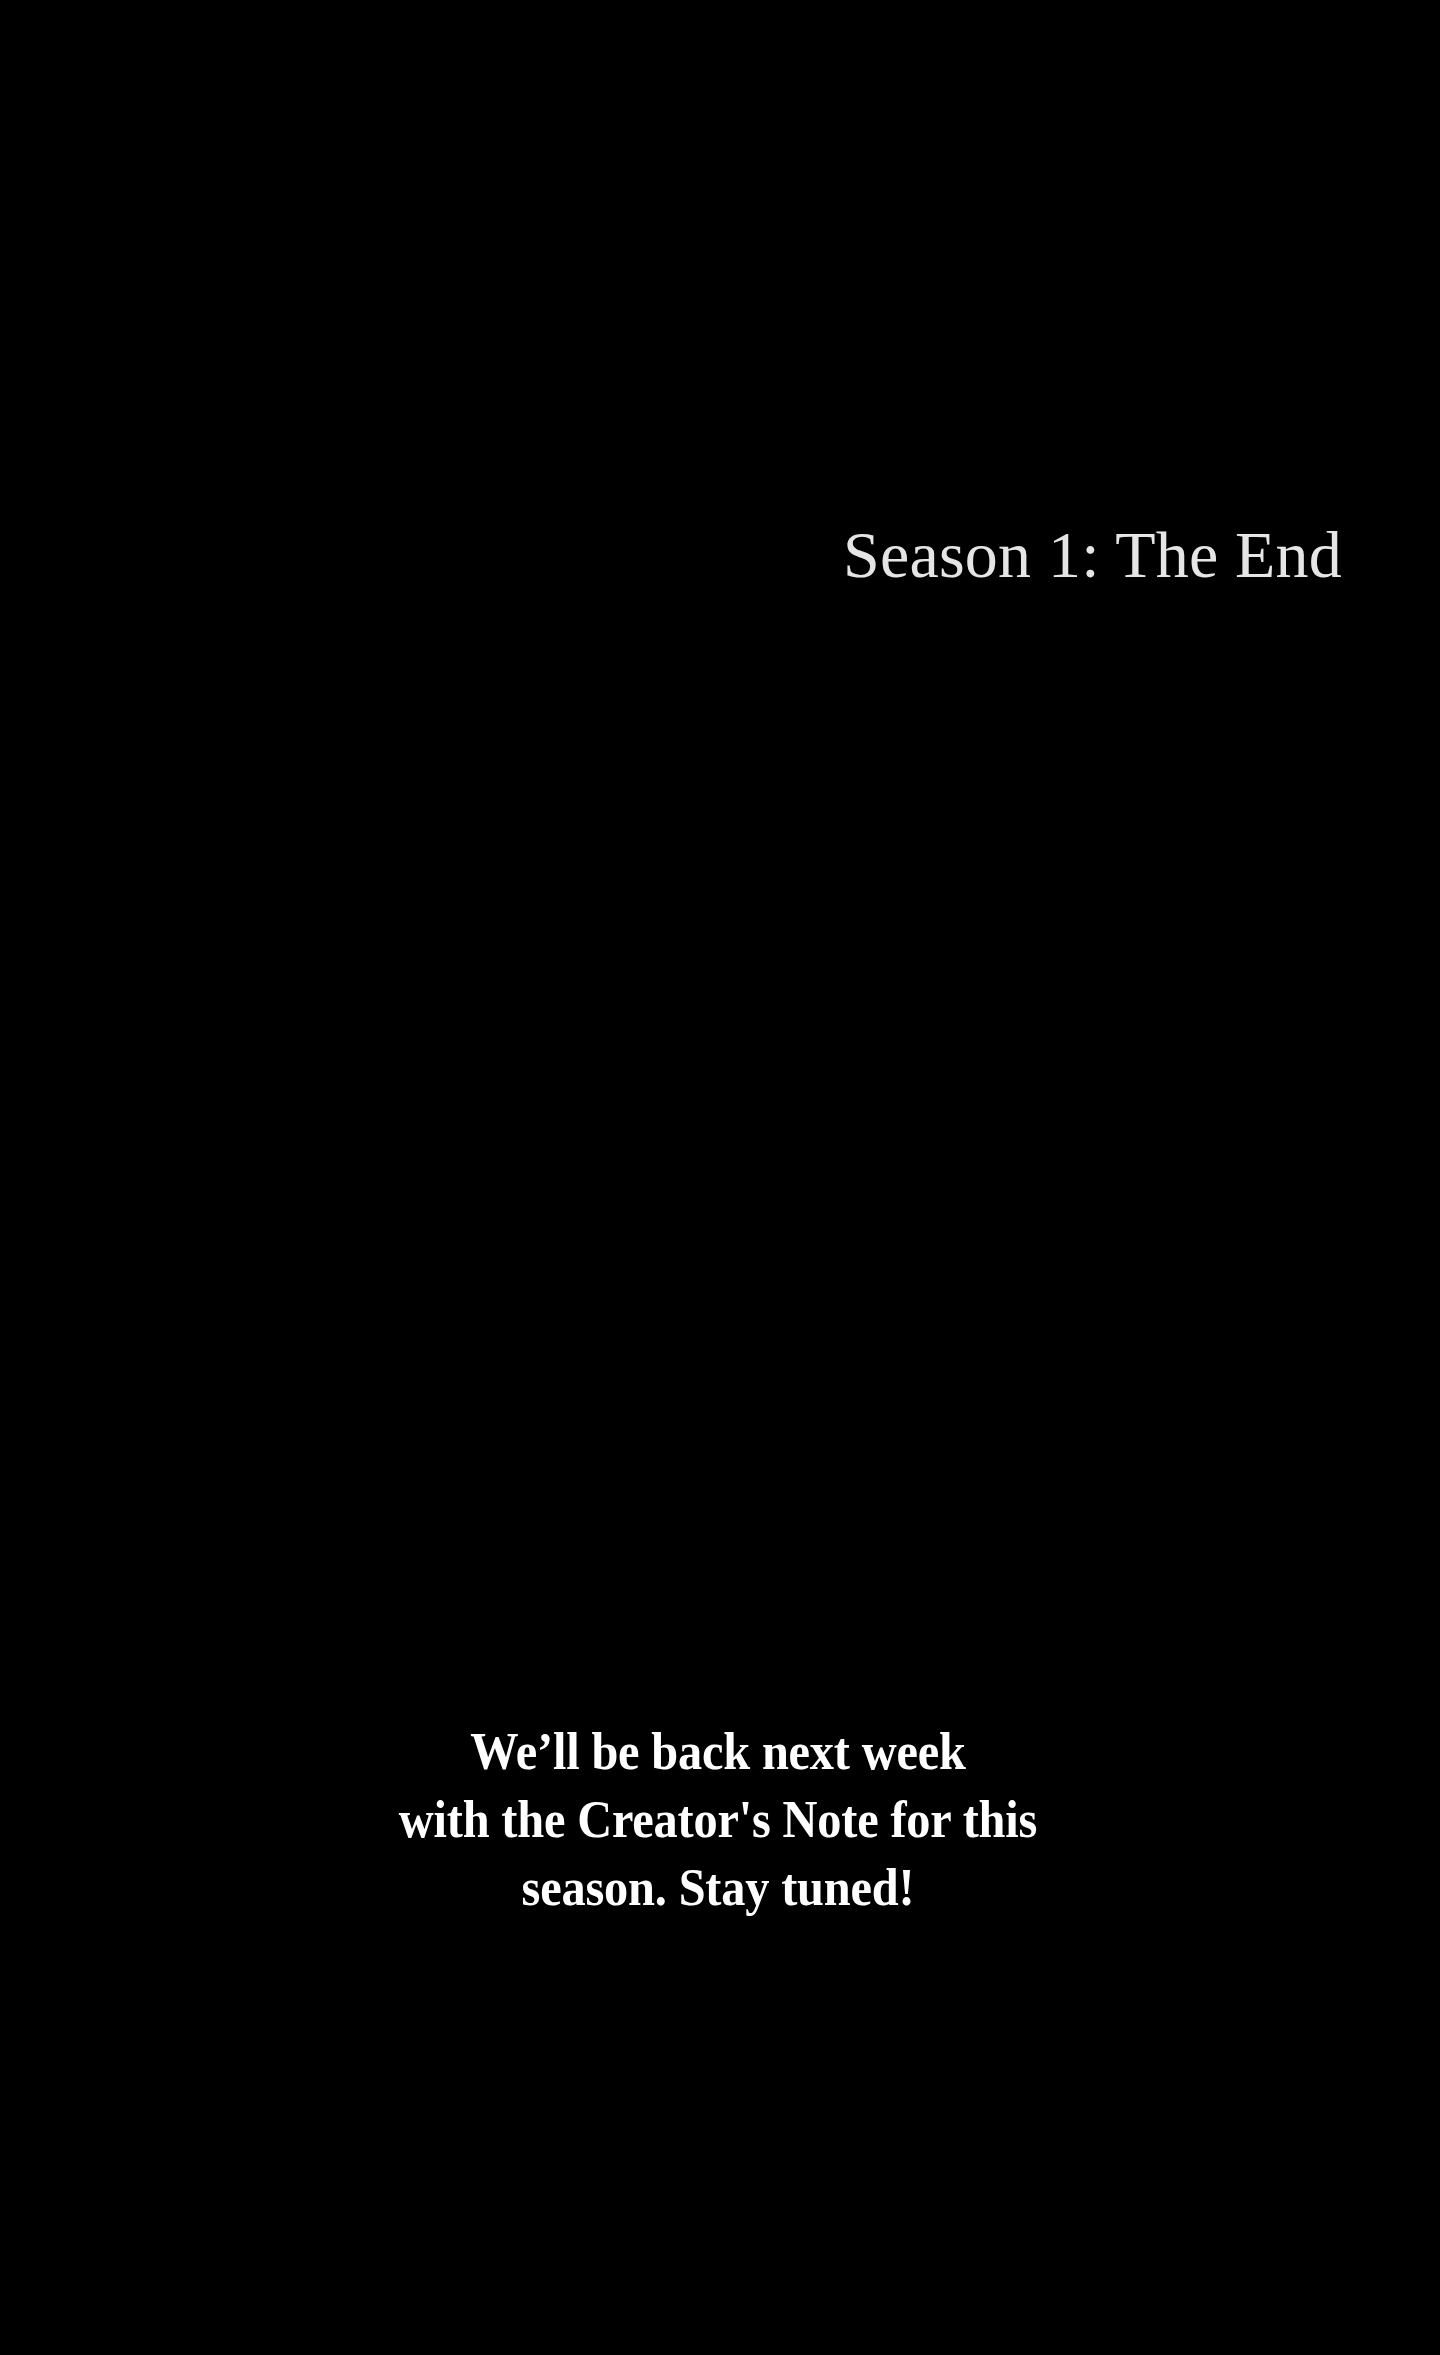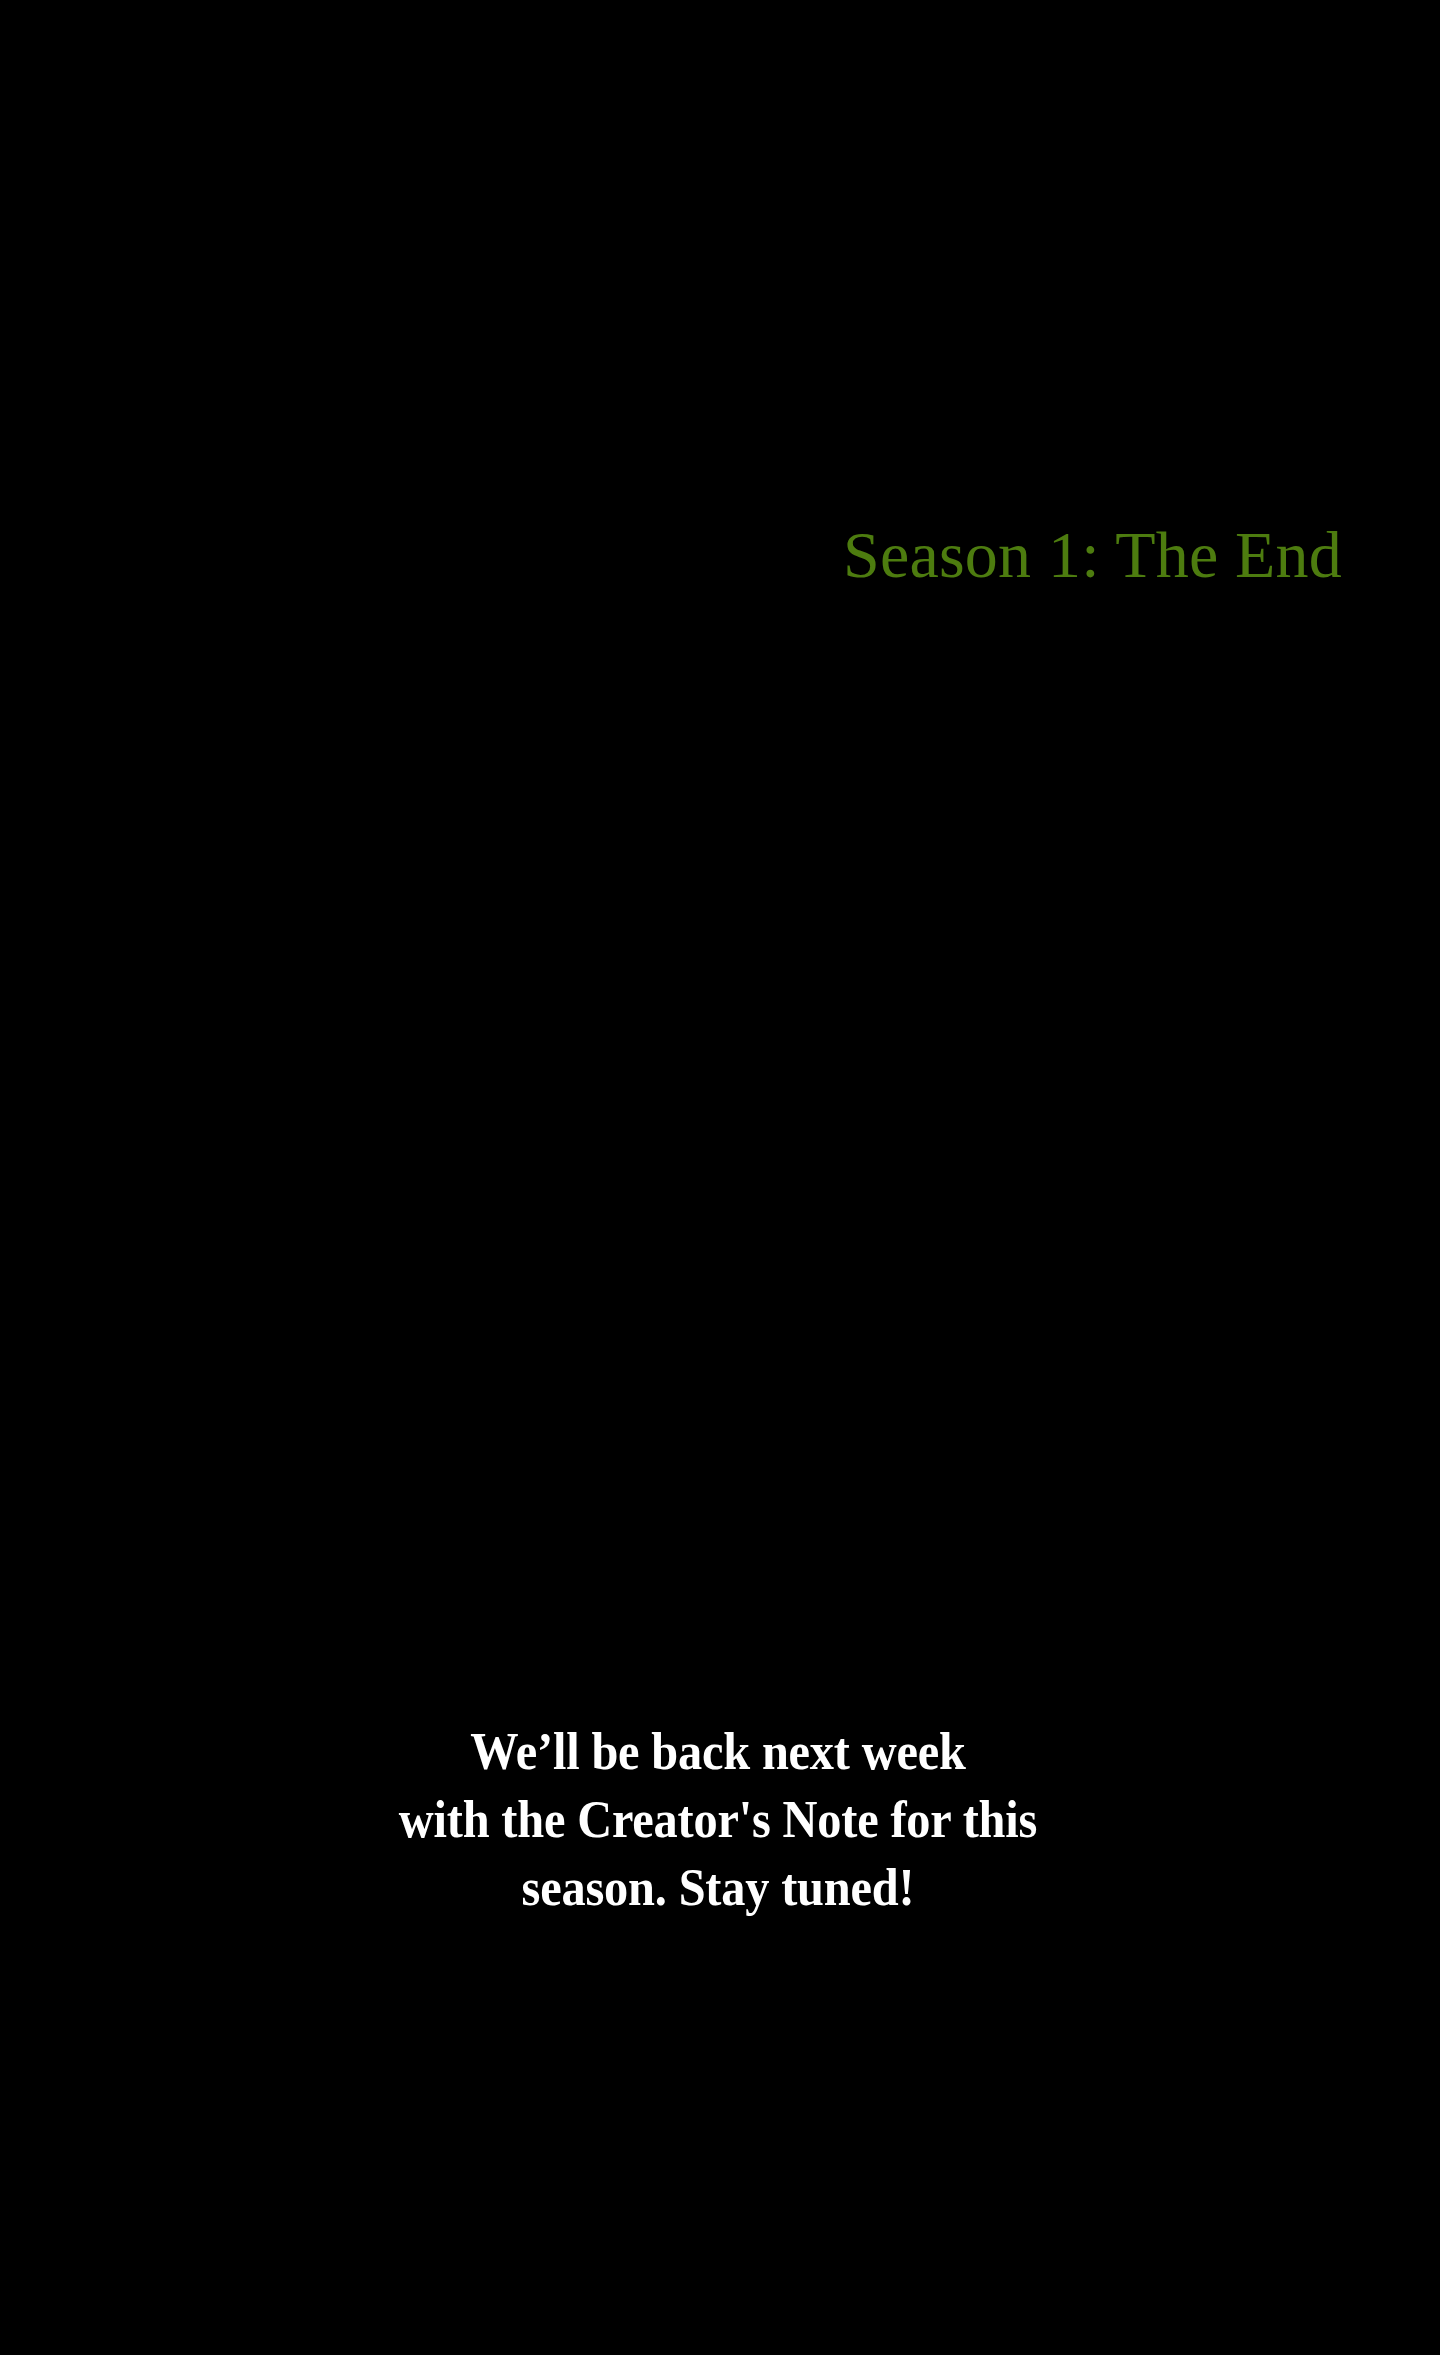--- a/index.html
+++ b/index.html
@@ -22,21 +22,21 @@
     position: absolute;
     left: 0;
     top: 521px;
     width: 1342px;              
     text-align: right;
     font-family: "Liberation Serif", "DejaVu Serif", serif;
     font-size: 66px;
     font-weight: 400;
     line-height: 1.04;
     letter-spacing: 0.2px;
-    color: #4d7c0f;
+    color: #e5e5e5;
     white-space: nowrap;
   }
 
   
   .closing-note {
     position: absolute;
     left: 0;
     top: 1718px;
     width: 1436px;              
     text-align: center;

